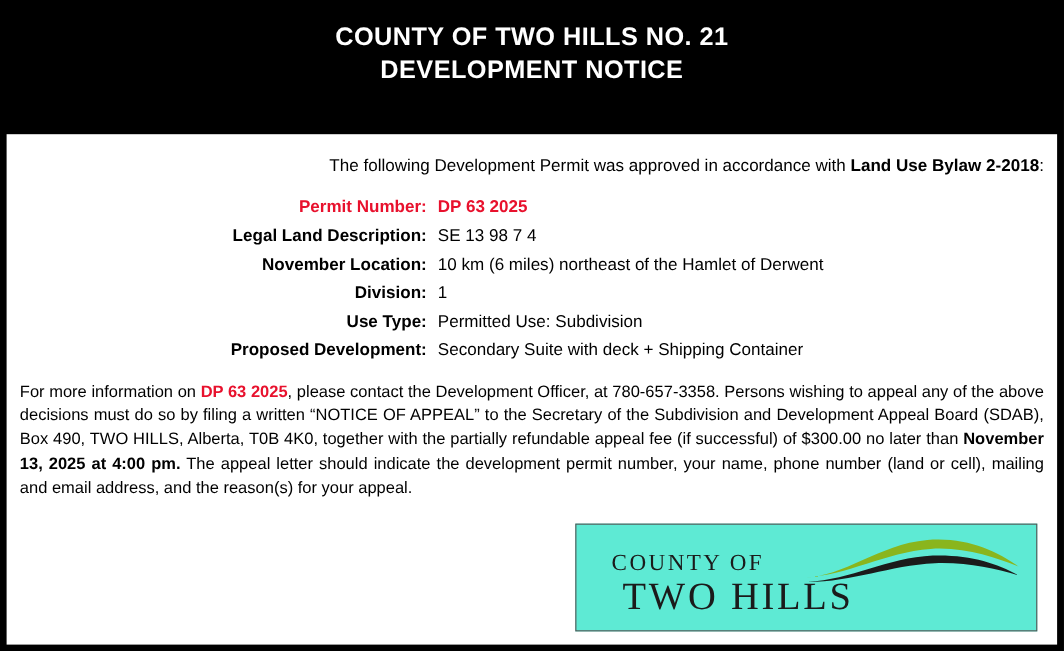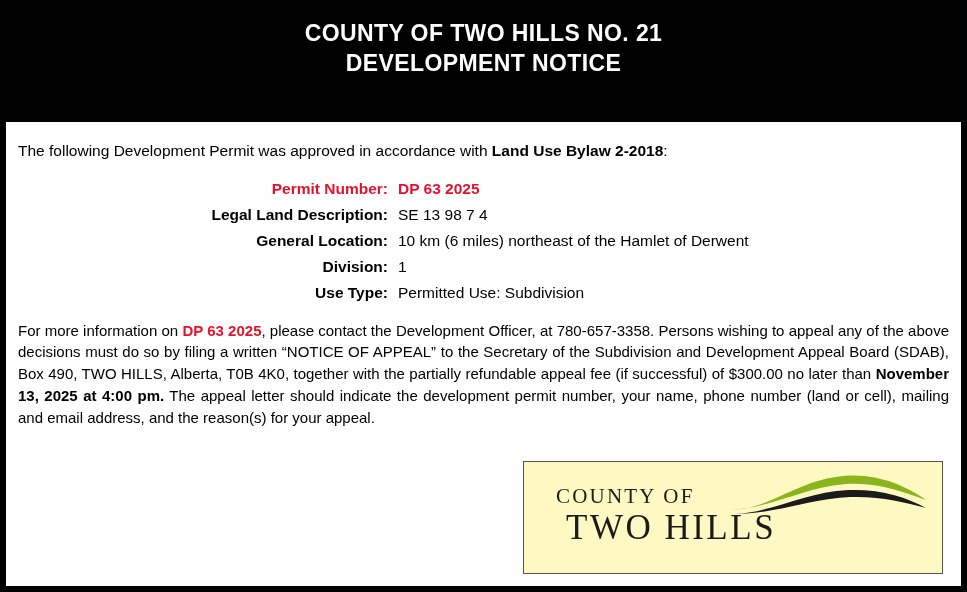--- a/index.html
+++ b/index.html
@@ -40,21 +40,21 @@
     position: absolute;
     left: 6px;
     top: 122px;
     width: 955px;
     height: 464px;
     background: #ffffff;
     box-sizing: border-box;
     padding: 16px 12px 10px 12px;
   }
   .intro {
-    text-align: left;
+    text-align: right;
     font-size: 15.5px;
     line-height: 1.4;
     margin: 2px 0 14px 0;
   }
   .intro b { font-weight: bold; }
 
   
   .details {
     margin: 0 0 10px 0;
     border-collapse: collapse;
@@ -95,23 +95,23 @@
     font-weight: bold;
     line-height: 1.42;
   }
 
   
   .logo-box {
     position: absolute;
     right: 18px;
     bottom: 12px;
     width: 420px;
-    height: 113px;
+    height: 98px;
     border: 1px solid #555555;
-    background: #fef9c3;
+    background: #5eead4;
     box-sizing: border-box;
   }
   .logo-inner {
     position: relative;
     width: 100%;
     height: 100%;
   }
   .logo-county {
     position: absolute;
     left: 32px;
@@ -159,30 +159,34 @@
       <tbody>
         <tr>
           <td class="k red">Permit Number:</td>
           <td class="v red">DP 63 2025</td>
         </tr>
         <tr>
           <td class="k">Legal Land Description:</td>
           <td class="v">SE 13 98 7 4</td>
         </tr>
         <tr>
-          <td class="k">General Location:</td>
+          <td class="k">November Location:</td>
           <td class="v">10 km (6 miles) northeast of the Hamlet of Derwent</td>
         </tr>
         <tr>
           <td class="k">Division:</td>
           <td class="v">1</td>
         </tr>
         <tr>
           <td class="k">Use Type:</td>
           <td class="v">Permitted Use: Subdivision</td>
+        </tr>
+        <tr>
+          <td class="k">Proposed Development:</td>
+          <td class="v">Secondary Suite with deck + Shipping Container</td>
         </tr>
       </tbody>
     </table>
 
     <div class="para">
       <span>For more information on </span><span class="red">DP 63 2025</span><span>, please contact the Development Officer, at 780-657-3358.  Persons wishing to appeal any of the above decisions must do so by filing a written “NOTICE OF APPEAL” to the Secretary of the Subdivision and Development Appeal Board (SDAB), Box 490, TWO HILLS, Alberta, T0B 4K0, together with the partially refundable appeal fee (if successful) of $300.00 no later than </span><b>November 13, 2025 at 4:00 pm.</b><span>  The appeal letter should indicate the development permit number, your name, phone number (land or cell), mailing and email address, and the reason(s) for your appeal.</span>
     </div>
 
 
     <div class="logo-box">

